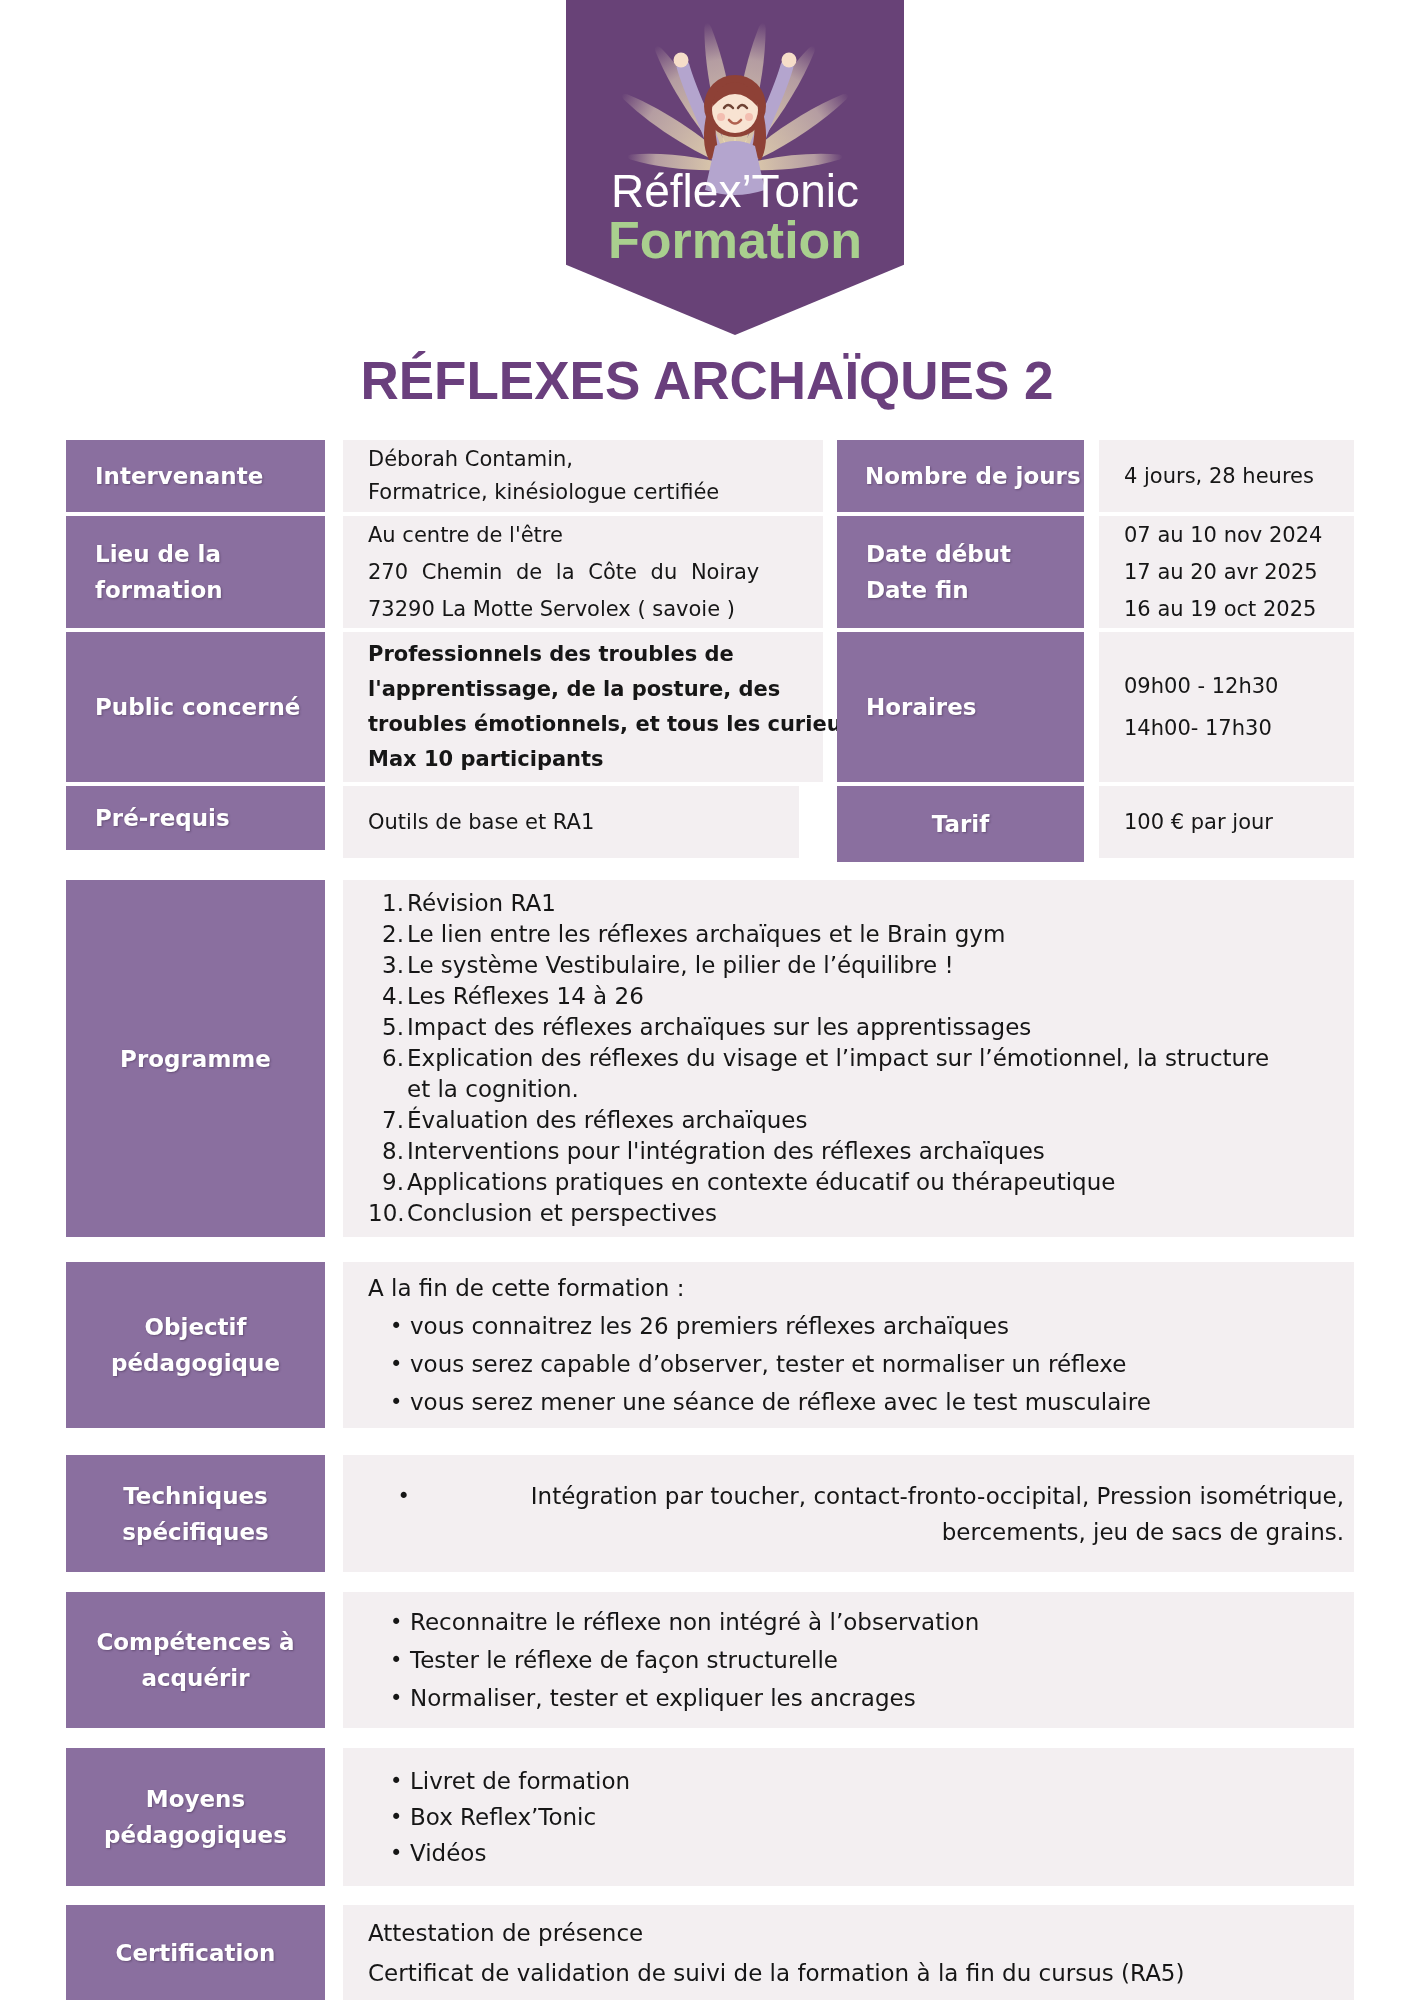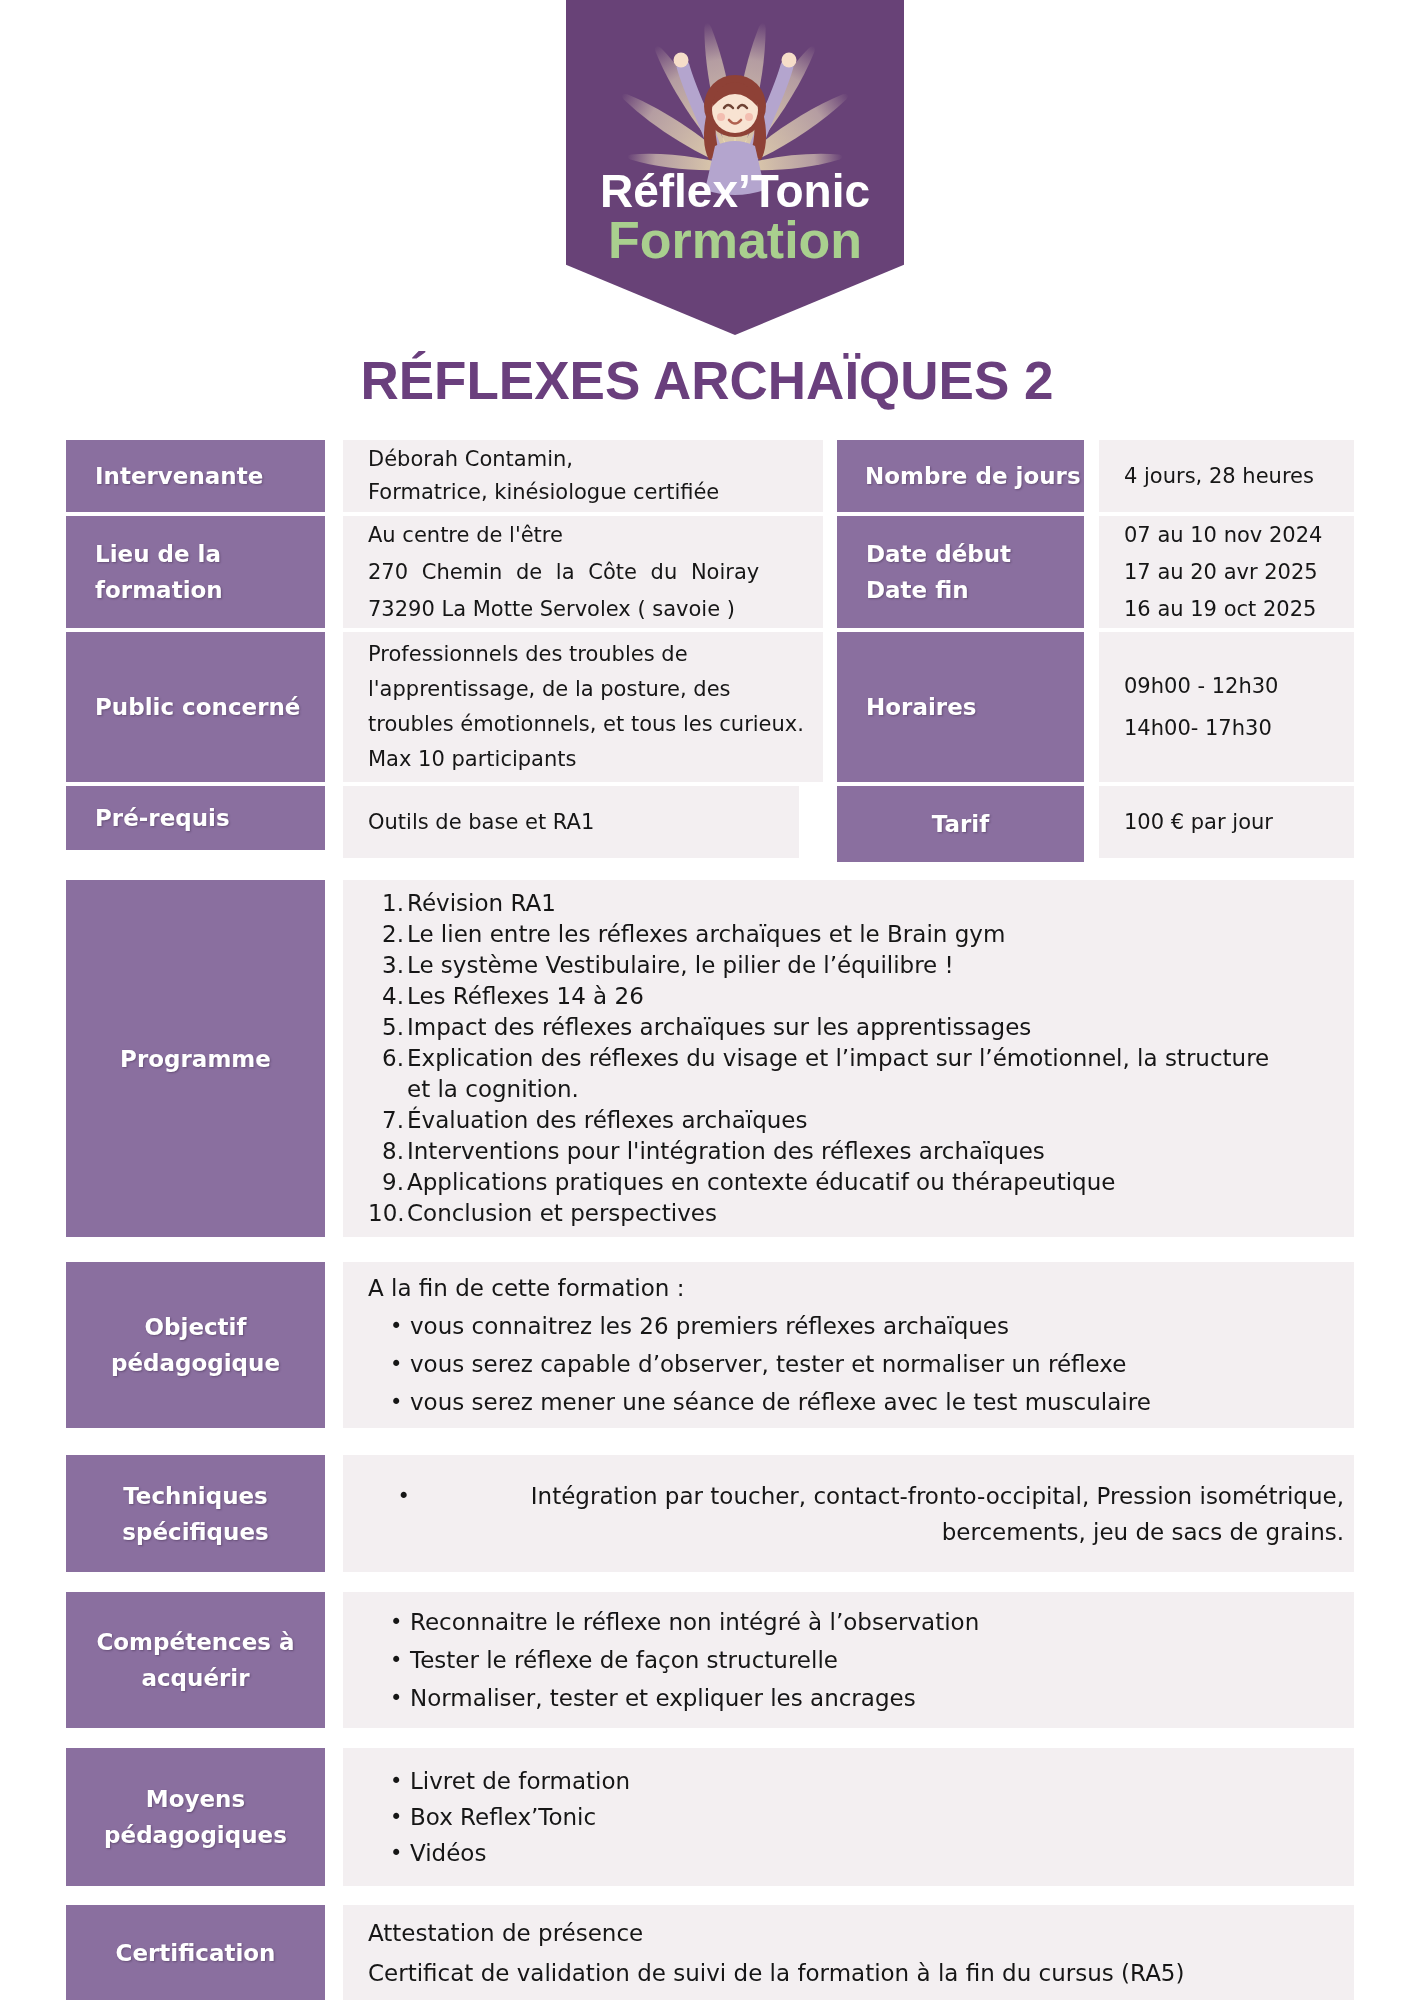--- a/index.html
+++ b/index.html
@@ -5,39 +5,39 @@
   html,body{margin:0;padding:0;background:#ffffff;}
   .page{position:relative;width:1414px;height:2000px;background:#ffffff;overflow:hidden;
         font-family:"DejaVu Sans",sans-serif;color:#161616;}
 
   
   .banner{position:absolute;left:566px;top:0;width:338px;height:335px;}
   .banner-shape{position:absolute;inset:0;background:#684277;
                 clip-path:polygon(0 0,100% 0,100% 79%,50% 100%,0 79%);}
   .banner-art{position:absolute;left:0;top:0;width:338px;height:330px;}
   .brand{position:absolute;left:0;right:0;top:168px;text-align:center;color:#ffffff;
-         font-family:"Liberation Sans",sans-serif;font-weight:700;font-size:46px;line-height:46px;}
+         font-family:"Liberation Sans",sans-serif;font-weight:400;font-size:46px;line-height:46px;}
   .brand-sub{position:absolute;left:0;right:0;top:214px;text-align:center;color:#a9cf8e;
          font-family:"Liberation Sans",sans-serif;font-weight:700;font-size:52px;line-height:52px;}
 
   
   .title{position:absolute;left:0;width:100%;top:350px;margin:0;text-align:center;
          font-family:"Liberation Sans",sans-serif;font-weight:700;font-size:53px;
          color:#6a3f7d;letter-spacing:0px;}
 
   
   .plabel{position:absolute;background:#8a6f9f;color:#ffffff;font-weight:700;font-size:23px;
           line-height:36px;display:flex;flex-direction:column;justify-content:center;
           padding-left:29px;box-sizing:border-box;text-shadow:1px 1px 2px rgba(60,40,70,.45);}
   .plabel.centered{padding-left:0;align-items:center;text-align:center;}
   .cell{position:absolute;background:#f3eff1;display:flex;flex-direction:column;
         justify-content:center;box-sizing:border-box;padding-left:25px;padding-right:10px;
         font-size:21px;color:#161616;}
   .cell .ln{white-space:nowrap;}
-  .lh33 .ln{line-height:33px;} .lh35 .ln{line-height:35px;} .lh37 .ln{line-height:37px;} .lh42 .ln{line-height:42px;}
+  .lh33 .ln{line-height:33px;} .lh35 .ln{line-height:35px;font-weight:bold;} .lh37 .ln{line-height:37px;} .lh42 .ln{line-height:42px;}
   #ct-lieu .ln:nth-child(2){word-spacing:7px;}
 
   
   #lb-intervenante{left:66px;top:440px;width:259px;height:72px;}
   #ct-intervenante{left:343px;top:440px;width:480px;height:72px;}
   #lb-jours{left:837px;top:440px;width:247px;height:72px;padding-left:28px;}
   #ct-jours{left:1099px;top:440px;width:255px;height:72px;}
   #lb-lieu{left:66px;top:516px;width:259px;height:112px;}
   #ct-lieu{left:343px;top:516px;width:480px;height:112px;}
   #lb-dates{left:837px;top:516px;width:247px;height:112px;}

